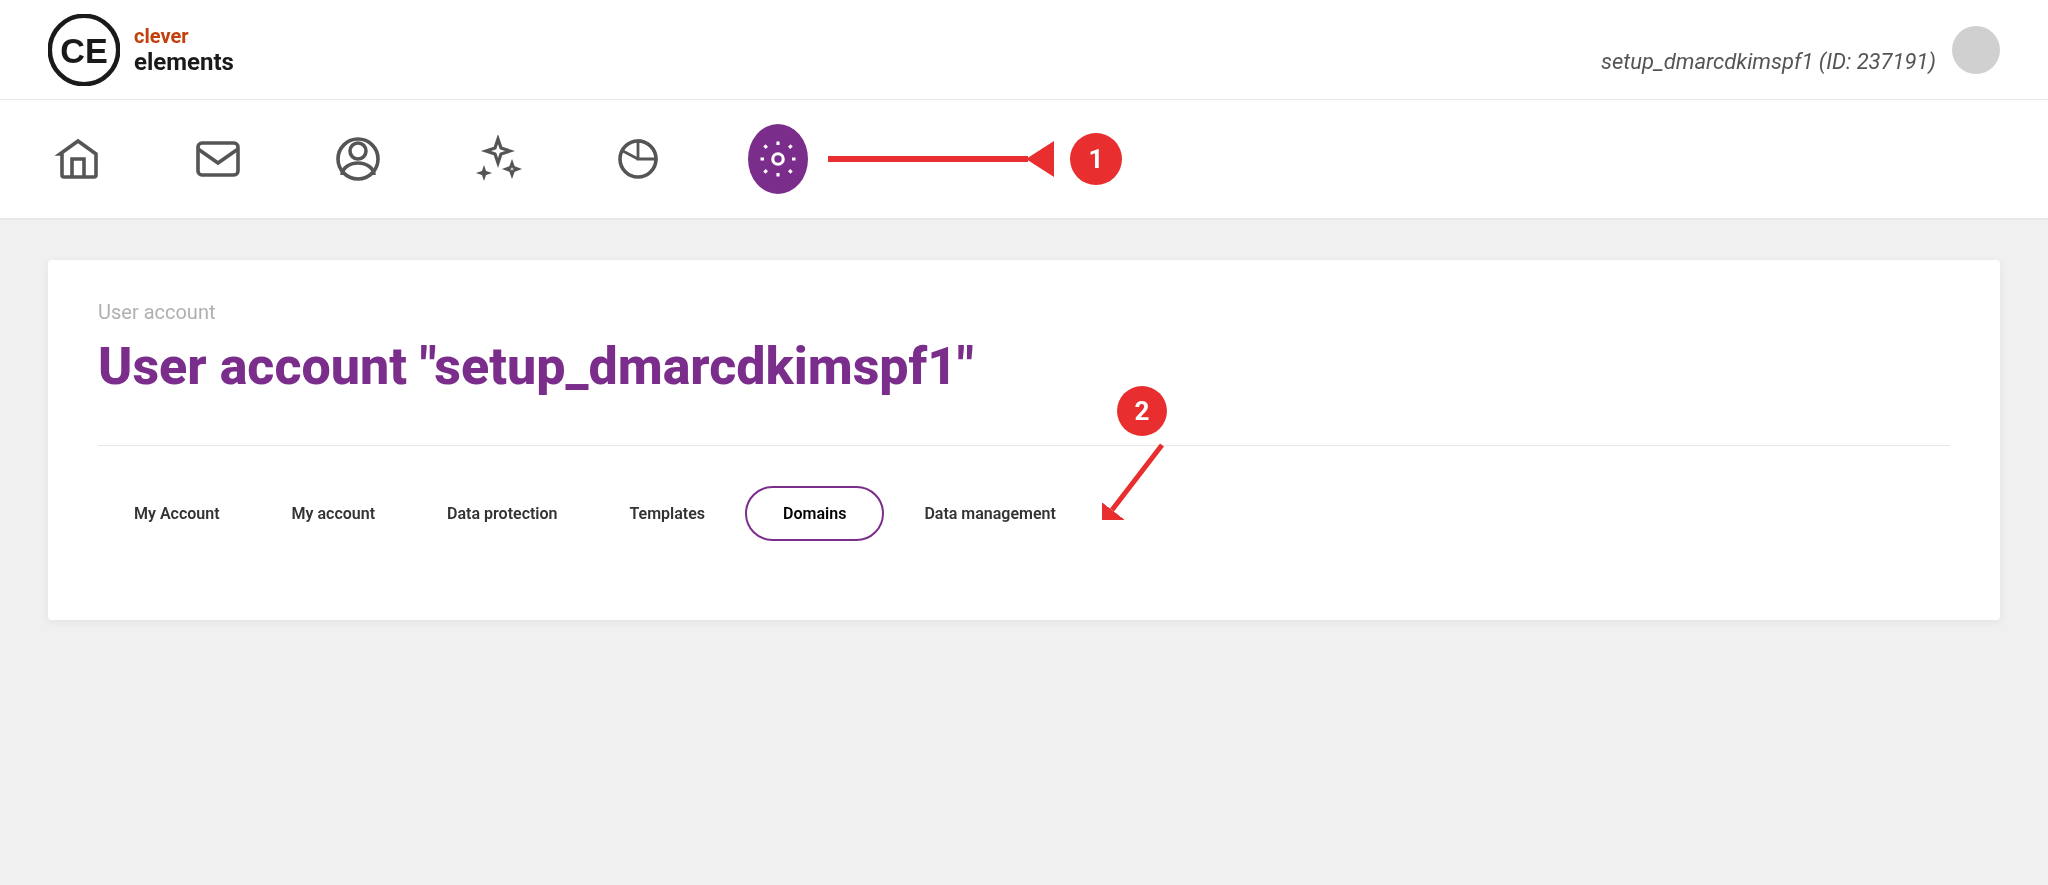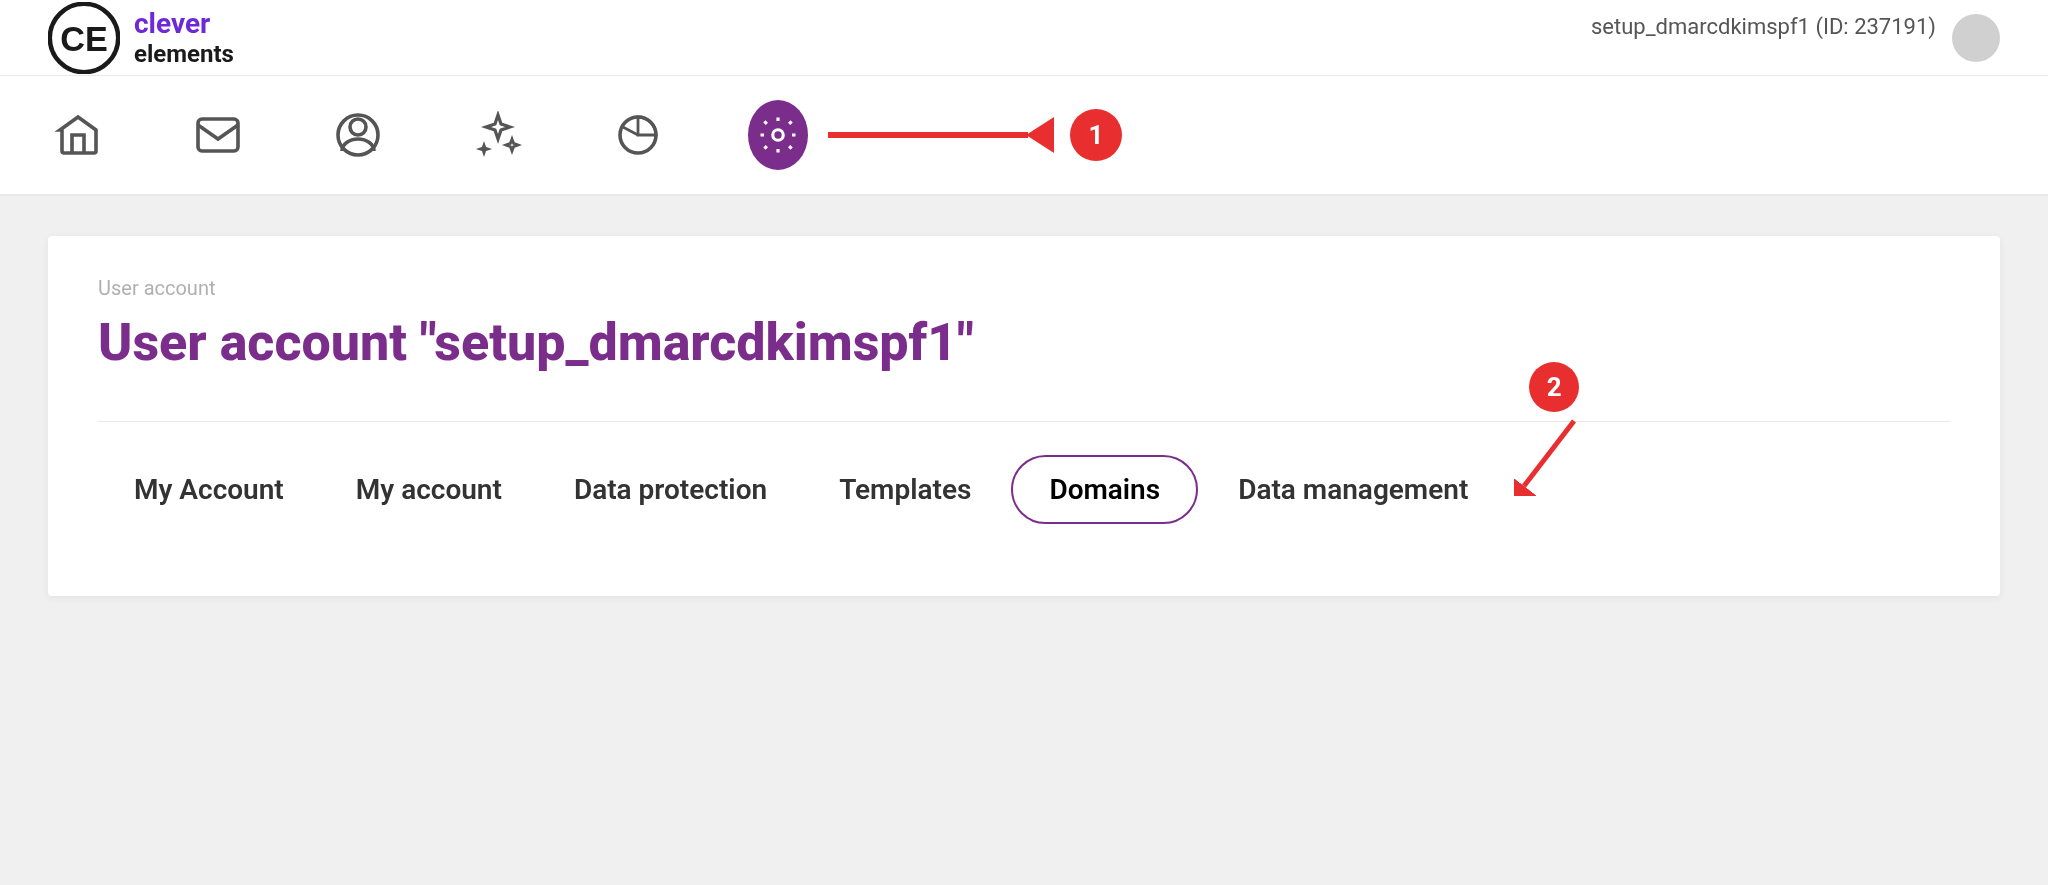--- a/index.html
+++ b/index.html
@@ -10,39 +10,40 @@
       width: 2048px;
     }
 
     
     .header {
       background: #ffffff;
       display: flex;
       align-items: center;
       justify-content: space-between;
       padding: 0 48px;
-      height: 76px;
+      height: 100px;
       border-bottom: 1px solid #e8e8e8;
     }
 
     .logo {
       display: flex;
       align-items: center;
       gap: 14px;
     }
 
     .logo-icon {
       width: 72px;
       height: 72px;
     }
 
     .header-right {
       display: flex;
-      align-items: flex-start;
+      align-items: flex-end;
       gap: 16px;
+      font-style: italic;
     }
 
     .user-info {
       font-size: 22px;
       color: #555;
     }
 
     .avatar-circle {
       width: 48px;
       height: 48px;
@@ -145,21 +146,21 @@
     .tab-row {
       display: flex;
       align-items: center;
       gap: 0;
       border-top: 1px solid #e8e8e8;
       padding-top: 0;
       position: relative;
     }
 
     .tab-item {
-      font-size: 28px;
+      font-size: 16px;
       font-weight: 600;
       color: #333;
       padding: 30px 36px;
       cursor: pointer;
       white-space: nowrap;
       text-align: center;
     }
 
     .tab-item.active {
       border: 2.5px solid #7b2d8b;
@@ -173,21 +174,21 @@
 </head>
 <body>
 
 <div class="header">
   <div class="logo">
     <svg class="logo-icon" viewBox="0 0 80 80">
       <circle cx="40" cy="40" r="38" stroke="#1a1a1a" stroke-width="5" fill="none"></circle>
       <text x="40" y="54" text-anchor="middle" font-size="38" font-weight="900" fill="#1a1a1a" font-family="Arial, sans-serif">CE</text>
     </svg>
     <div>
-      <div style="font-size:28px;font-weight:700;color:#6d28d9;">clever</div>
+      <div style="font-size:20px;font-weight:700;color:#c2410c;">clever</div>
       <div style="font-size:24px;font-weight:700;color:#1a1a1a;">elements</div>
     </div>
   </div>
   <div class="header-right">
     <span class="user-info">setup_dmarcdkimspf1 (ID: 237191)</span>
     <div class="avatar-circle"></div>
   </div>
 </div>
 
 <div class="navbar">

